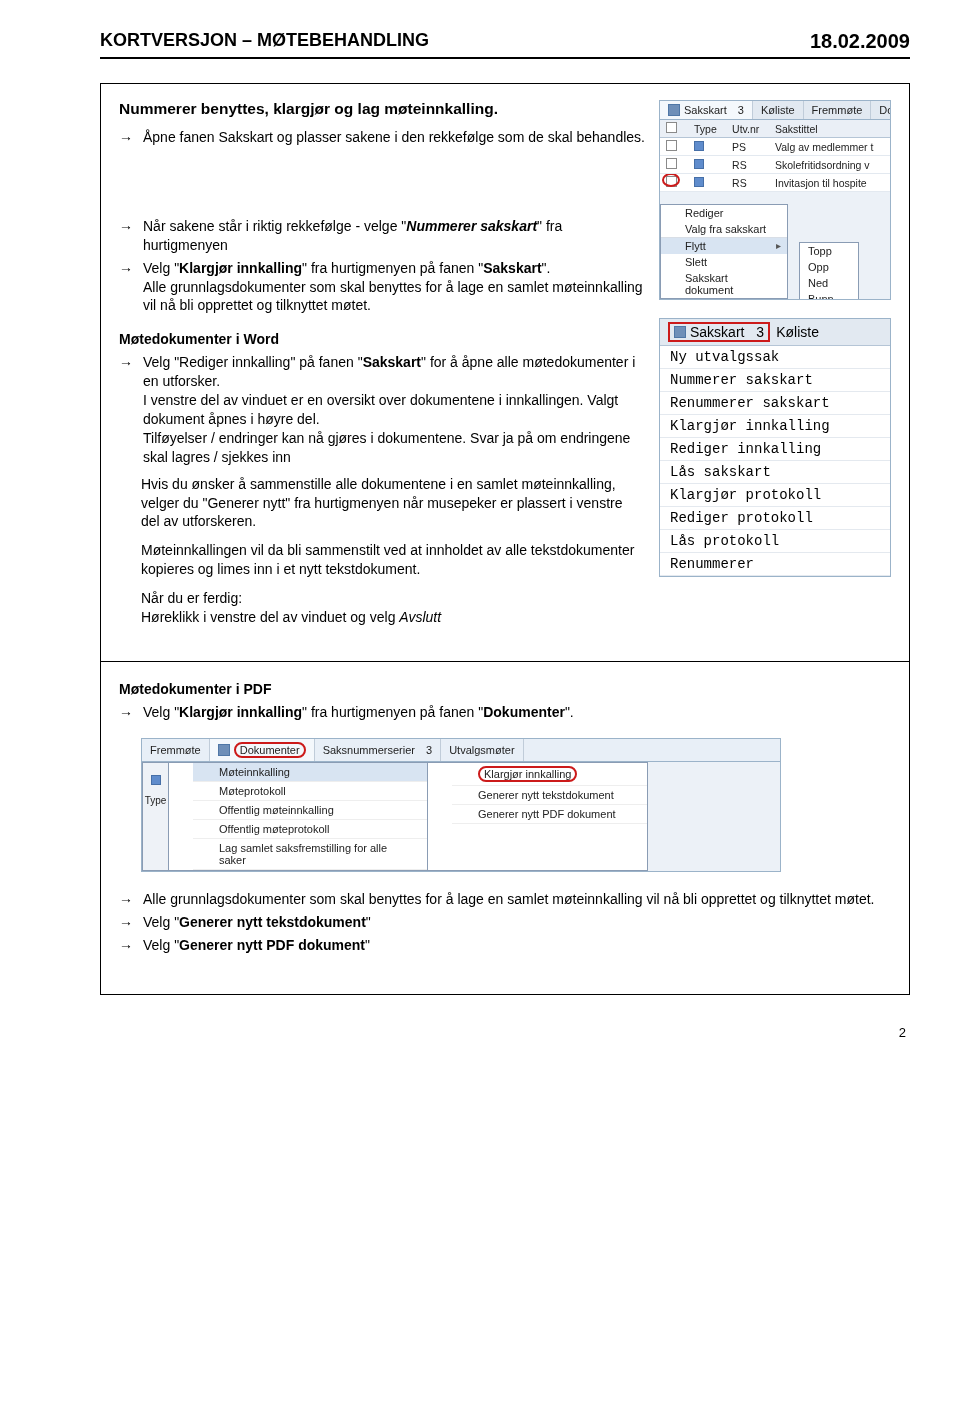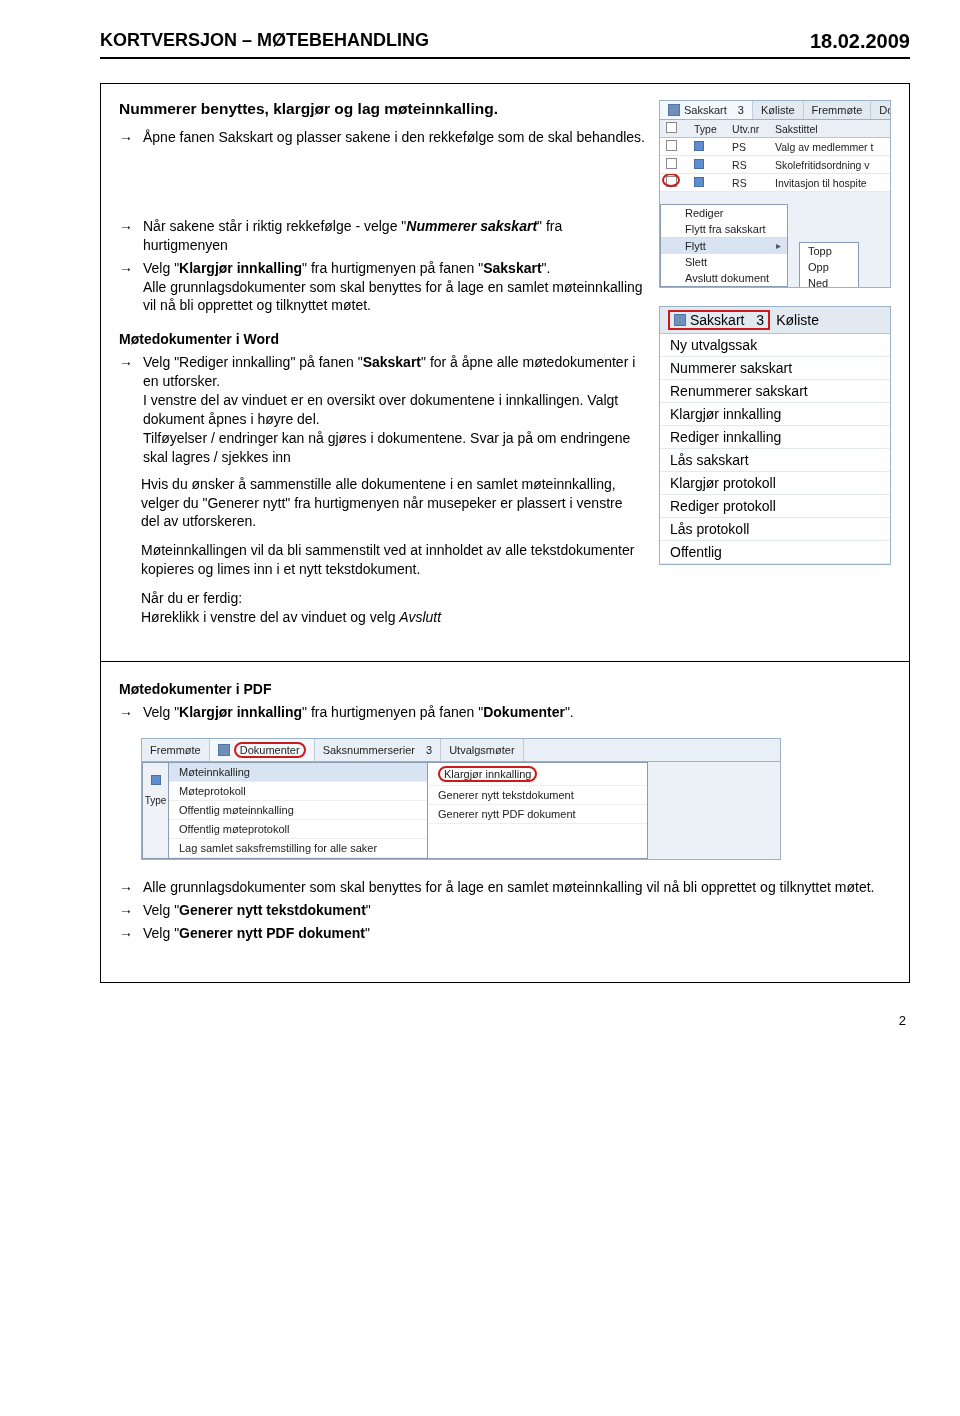--- a/index.html
+++ b/index.html
@@ -140,20 +140,21 @@
   .submenu .mi { padding:2px 8px; }
 
   
   .menu-list {
     background:#fff;
     border:1px solid #9bb3c9;
   }
   .menu-list .row {
     padding:3px 8px 3px 10px;
     border-bottom:1px solid #e4e9ef;
+    font-family:Liberation Mono, monospace;
   }
   .menu-list .head {
     background:#e2e9f1;
     border-bottom:1px solid #b5c5d6;
     display:flex; align-items:center; gap:6px;
     padding:3px 8px;
   }
   .menu-list .head .red-box {
     border:2px solid #cc1a1a; padding:0 4px; display:inline-flex; align-items:center; gap:4px;
   }
@@ -166,22 +167,23 @@
   .ss-wide .ss-tabs { background:#e8eff7; }
   .ss-wide .menus {
     display:flex;
   }
   .ss-wide .col-menu {
     background:#fff;
     border:1px solid #8a9cb4;
     font-size:11px;
   }
   .ss-wide .col-menu .mi {
-    padding:3px 10px;
+    padding:3px 26px;
     border-bottom:1px solid #eee;
+    margin-left:24px;
   }
   .ss-wide .col-menu .mi.sel {
     background:#d8e4f2;
   }
   .ss-wide .left-band {
     width:26px; background:#eef2f7; border:1px solid #8a9cb4; border-right:none;
     display:flex; flex-direction:column; gap:10px; align-items:center; padding-top:12px;
   }
   .red-oval {
     display:inline-block; border:2px solid #cc1a1a; border-radius:10px; padding:0 4px;
@@ -287,50 +289,50 @@
             <td style="position:relative;"><span class="chk"></span><span class="red-circle" style="left:2px; top:-1px;"></span></td>
             <td><span class="mini-icon"></span></td>
             <td>RS</td>
             <td>Invitasjon til hospite</td>
           </tr>
         </tbody>
           </table>
         <div style="position:relative; display:flex;">
           <div class="context-menu" style="width:128px;margin-top:12px;">
             <div class="mi">Rediger</div>
-            <div class="mi" style="border-bottom:1px solid #d8dee6;">Flytt fra sakskart</div>
+            <div class="mi" style="border-bottom:1px solid #d8dee6;">Valg fra sakskart</div>
             <div class="mi selected"><span>Flytt</span><span class="arrow-r"></span>
               <div class="submenu">
                 <div class="mi">Topp</div>
                 <div class="mi">Opp</div>
                 <div class="mi">Ned</div>
                 <div class="mi">Bunn</div>
               </div>
             </div>
             <div class="mi">Slett</div>
-            <div class="mi">Avslutt dokument</div>
+            <div class="mi">Sakskart dokument</div>
           </div>
         </div>
       </div>
 
       <div class="menu-list">
         <div class="head">
           <span class="red-box"><span class="tab-icon"></span><span>Sakskart</span>&nbsp;<span>3</span></span>
           <span>Køliste</span>
         </div>
         <div class="row">Ny utvalgssak</div>
         <div class="row">Nummerer sakskart</div>
         <div class="row">Renummerer sakskart</div>
         <div class="row">Klargjør innkalling</div>
         <div class="row">Rediger innkalling</div>
         <div class="row">Lås sakskart</div>
         <div class="row">Klargjør protokoll</div>
         <div class="row">Rediger protokoll</div>
         <div class="row">Lås protokoll</div>
-        <div class="row">Offentlig</div>
+        <div class="row">Renummerer</div>
       </div>
     </div>
   </div>
 
   <div class="content-box" style="border-top:none; margin-top:-1px; display:block;">
       <div class="subhead">Møtedokumenter i PDF</div>
       <ul class="arrow-list">
         <li>
           <span class="arr">→</span>
           <span class="txt">

